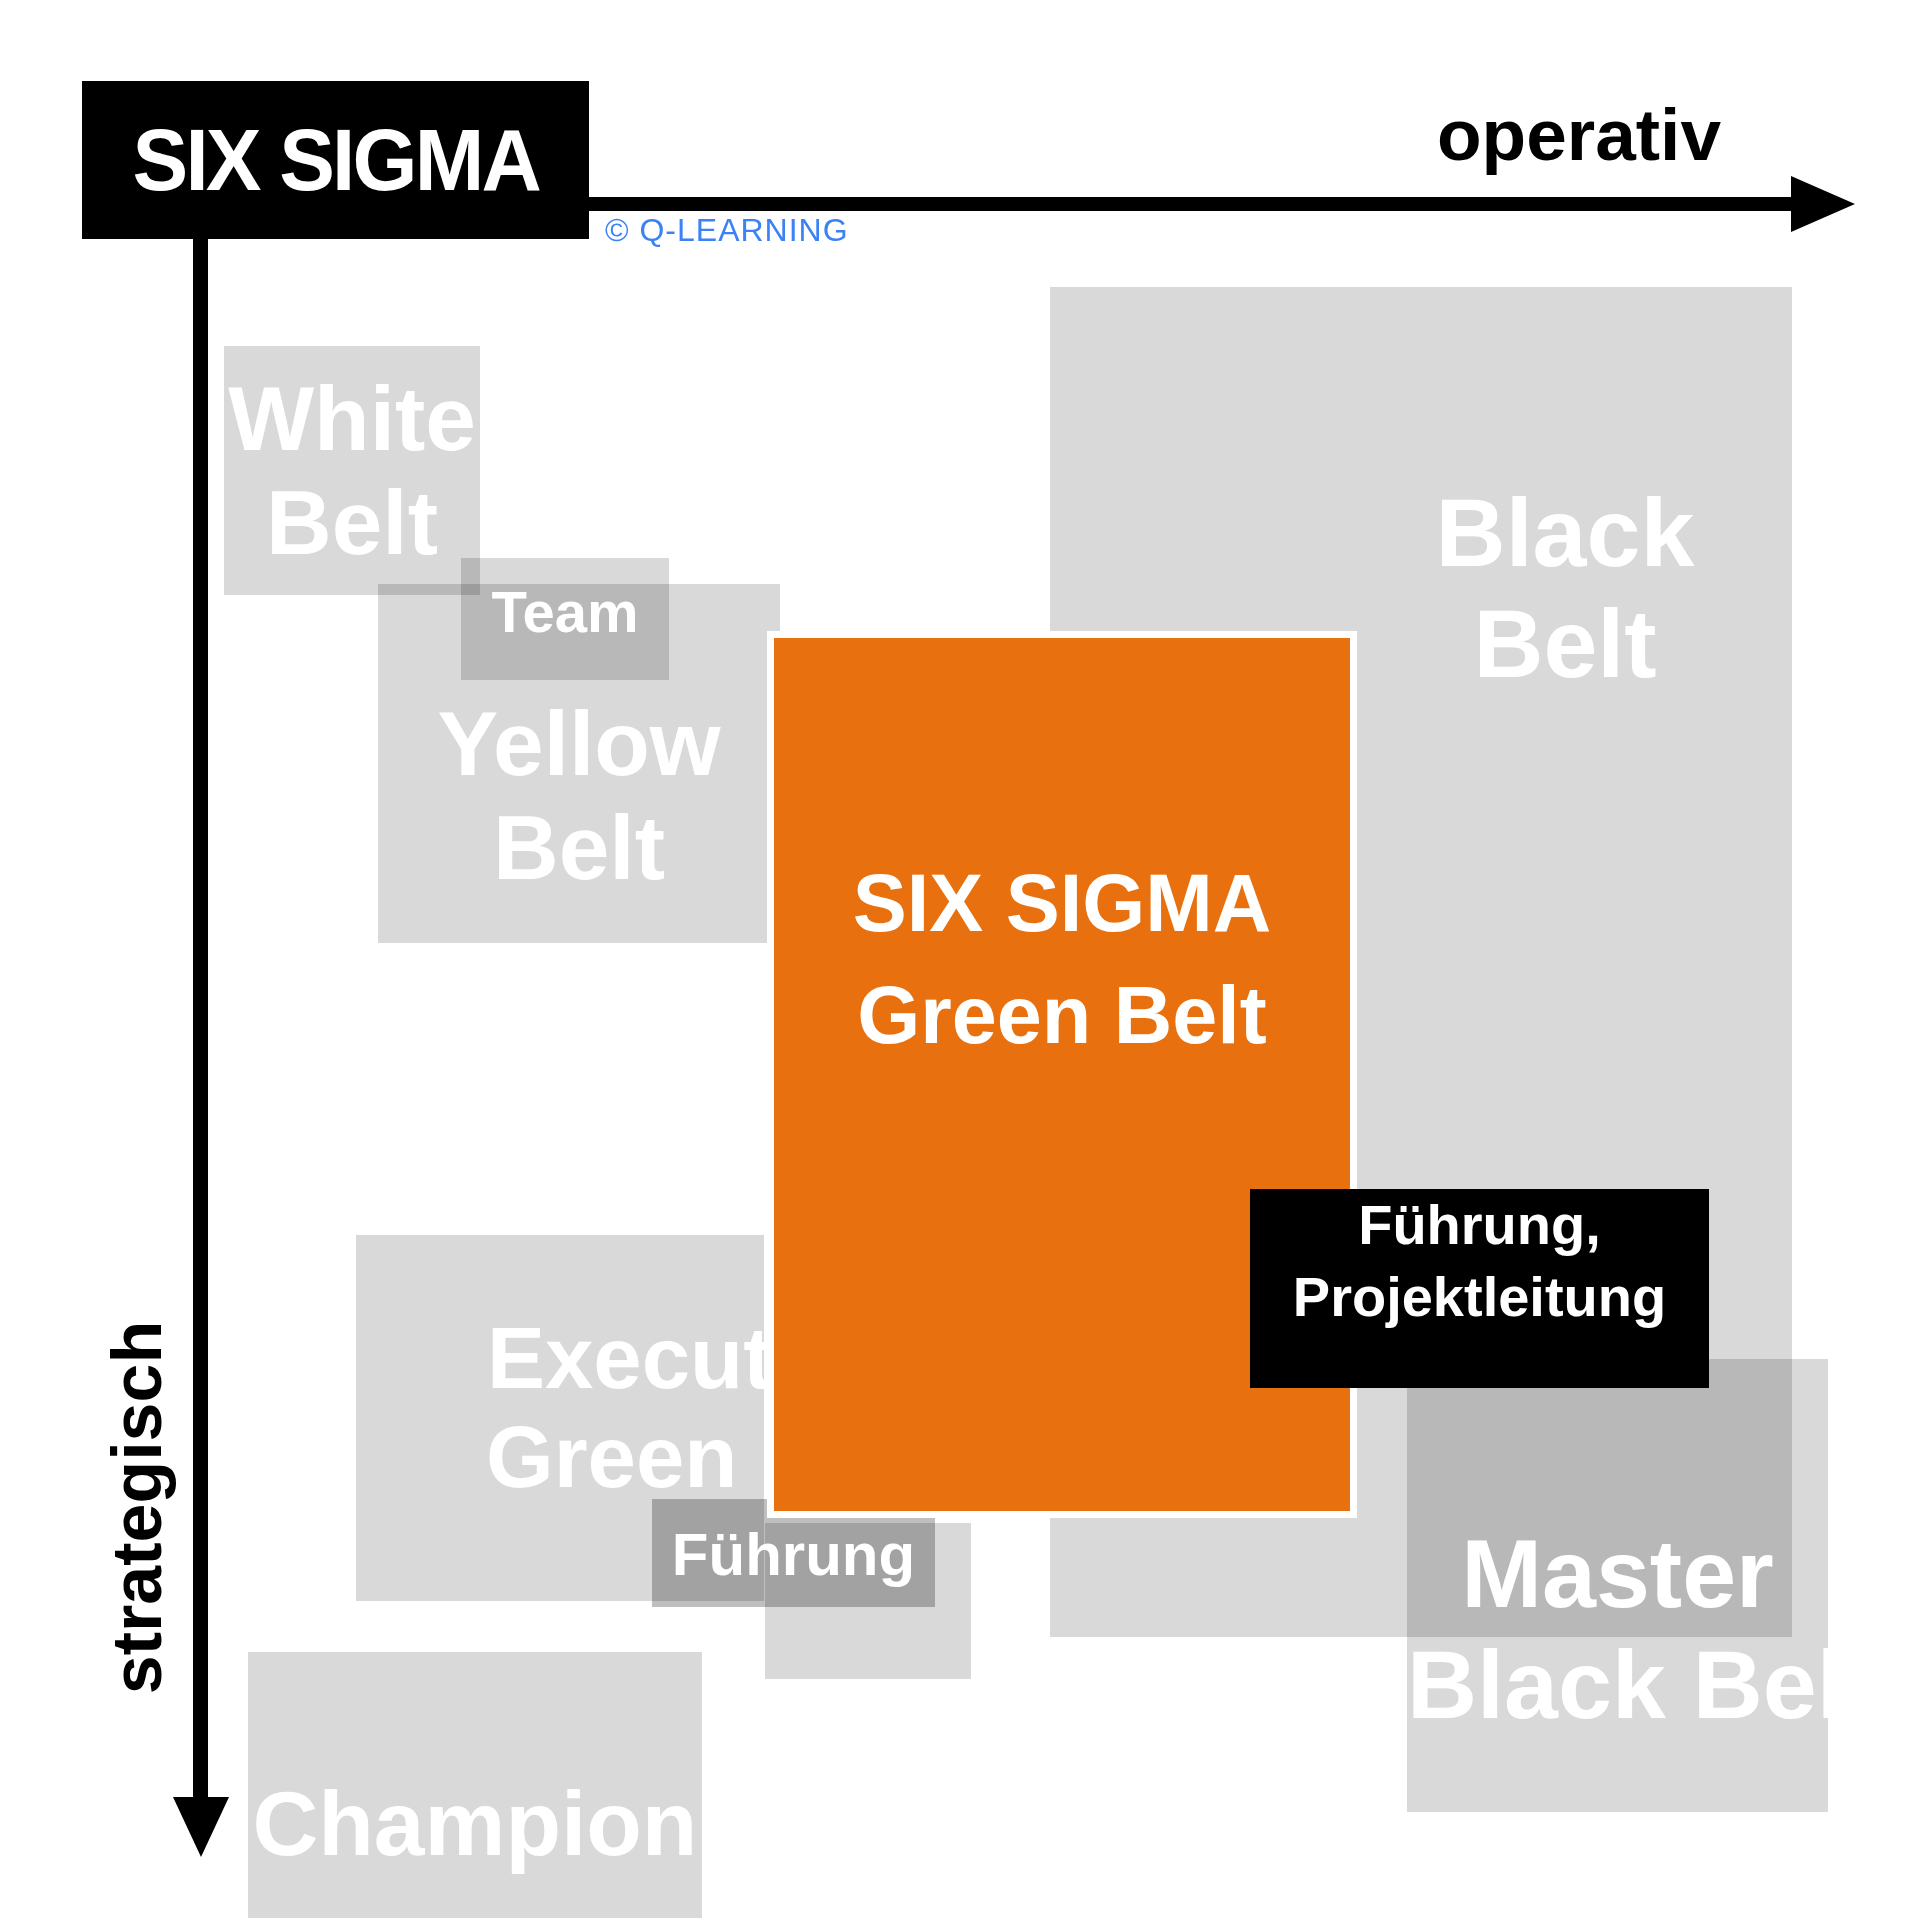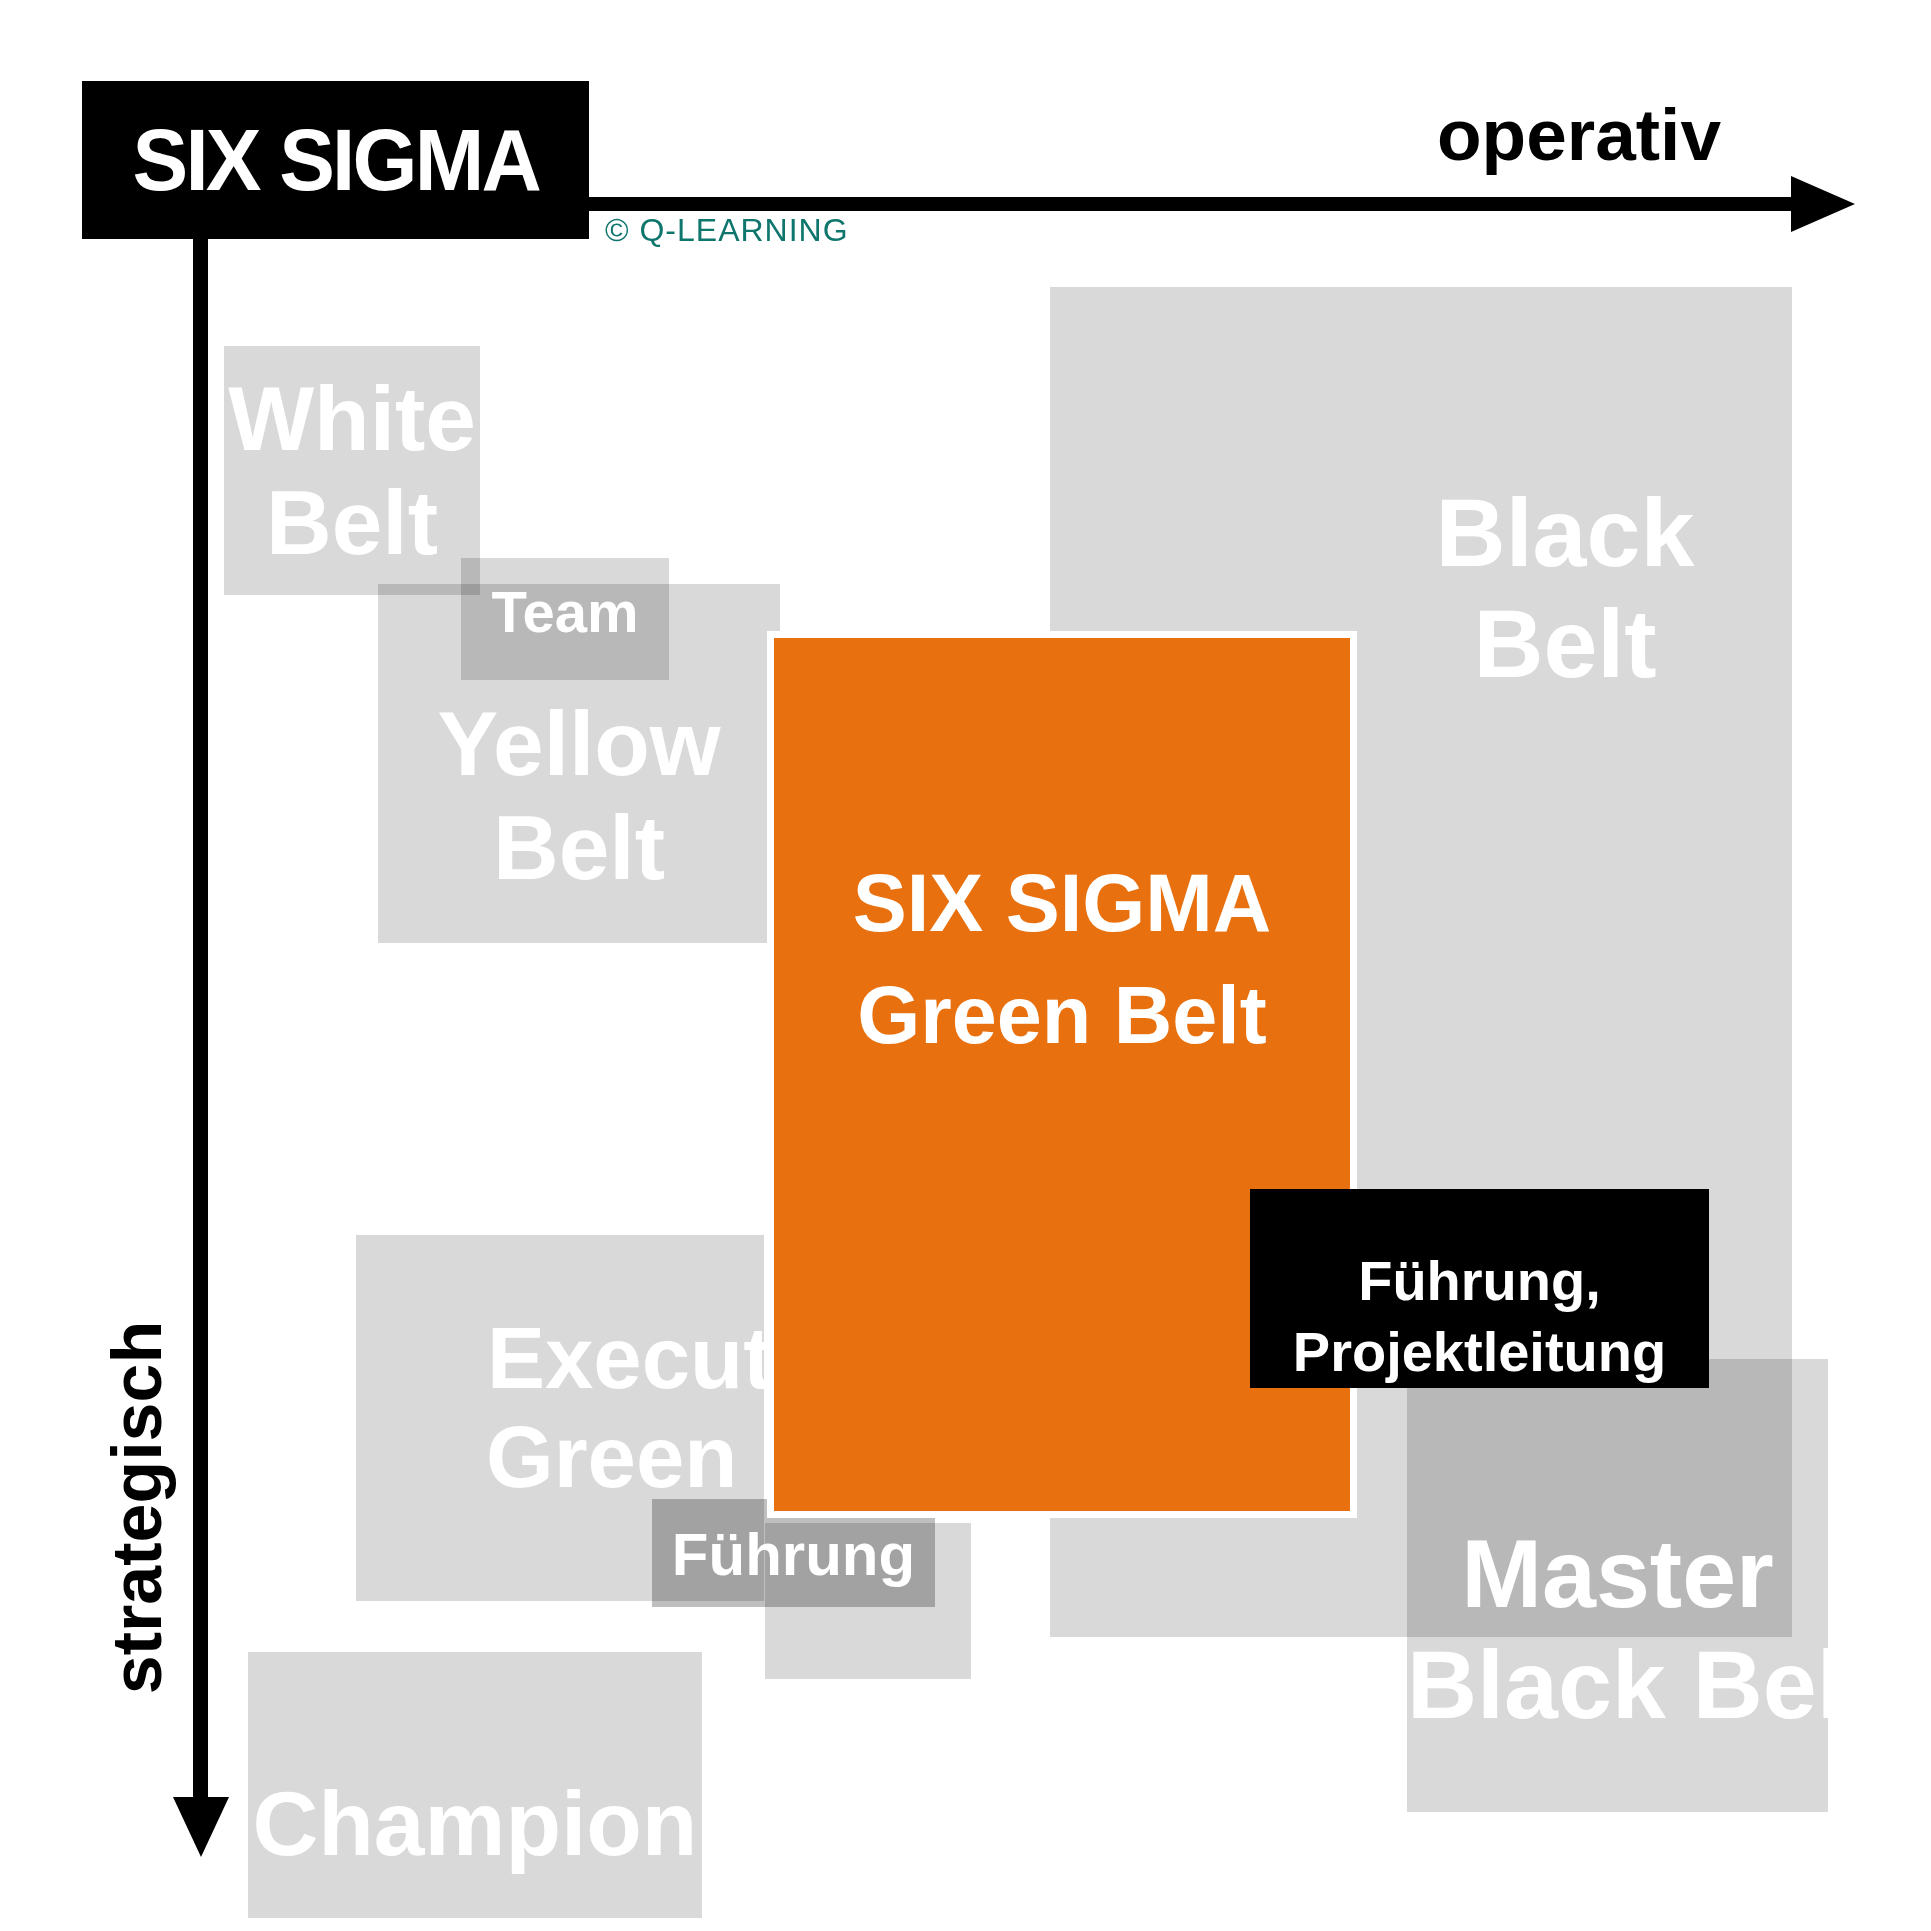--- a/index.html
+++ b/index.html
@@ -10,21 +10,21 @@
   
   .title-box{
     position:absolute;left:82px;top:81px;width:507px;height:158px;background:#000;
     display:flex;align-items:center;justify-content:center;
   }
   .title-box .t{
     color:#fff;font-weight:bold;font-size:87px;letter-spacing:-2.9px;white-space:nowrap;
     transform:scaleX(0.96);
   }
   .copyright{
-    position:absolute;left:605px;top:212px;color:#0f766e;font-size:32px;
+    position:absolute;left:605px;top:212px;color:#3b82f6;font-size:32px;
     letter-spacing:1px;white-space:nowrap;
   }
   .h-axis-line{position:absolute;left:589px;top:197px;width:1205px;height:13.5px;background:#000;}
   .h-axis-head{
     position:absolute;left:1791px;top:176px;width:0;height:0;
     border-top:28px solid transparent;border-bottom:28px solid transparent;border-left:64px solid #000;
   }
   .x-label{
     position:absolute;left:1381px;top:93px;width:396px;text-align:center;
     color:#000;font-weight:bold;font-size:73px;
@@ -65,21 +65,21 @@
   .b-master .wlabel{top:135px;font-size:97px;margin-top:25px;}
   
   .b-green{
     position:absolute;left:767px;top:631px;width:590px;height:887px;
     background:#e8700e;border:7.7px solid #ffffff;box-sizing:border-box;
   }
   .b-green .wlabel{top:210px;font-size:81px;line-height:1.38;}
   
   .callout{
     position:absolute;left:1250px;top:1189px;width:459px;height:199px;background:#000;
-    display:flex;flex-direction:column;align-items:center;justify-content:flex-end;
+    display:flex;flex-direction:column;align-items:center;justify-content:flex-start;
   }
   .callout .c{color:#fff;font-weight:bold;font-size:56px;line-height:1.28;white-space:nowrap;}
 </style>
 </head>
 <body>
 
 <div class="stage">
 
   <div class="title-box">
     <div class="t">SIX SIGMA</div>

